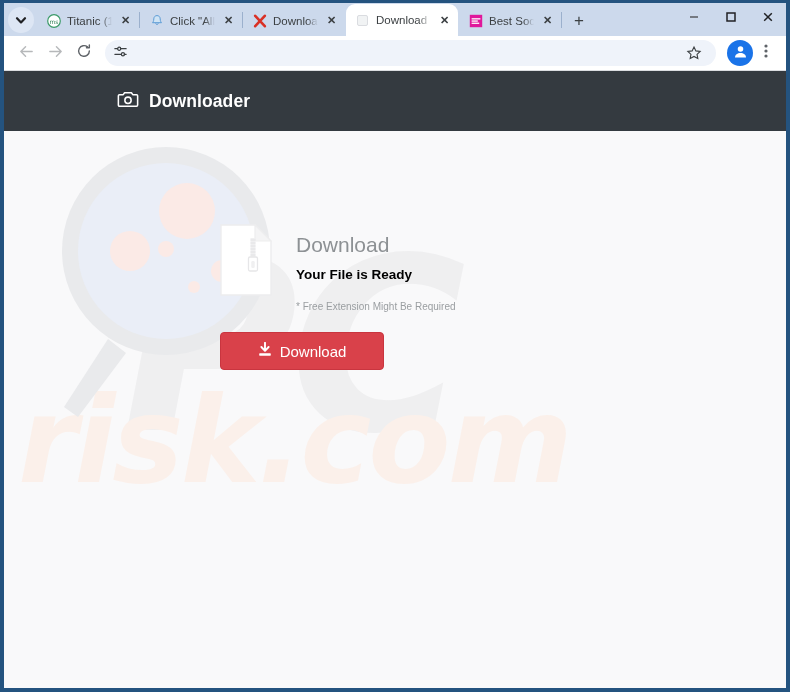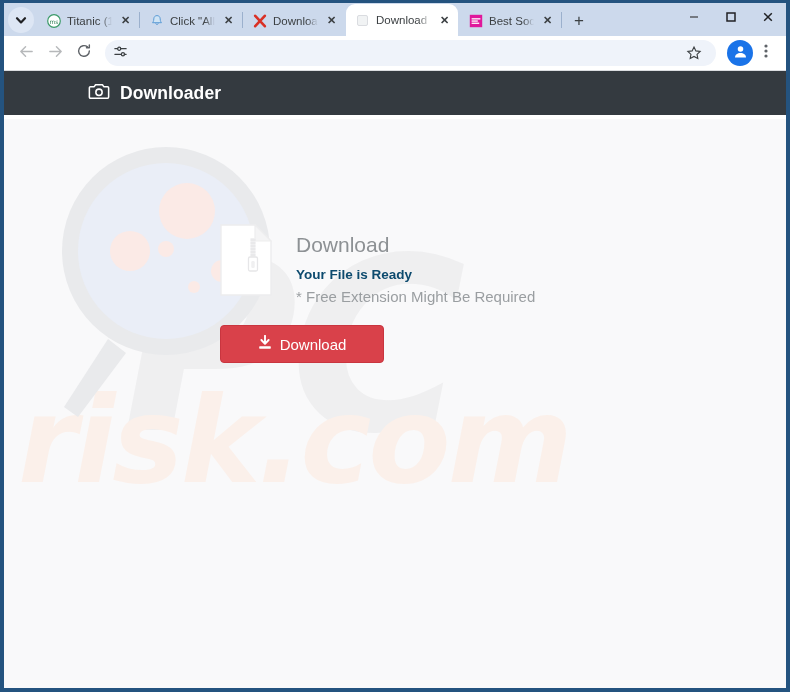--- a/index.html
+++ b/index.html
@@ -193,25 +193,25 @@
   
   #viewport {
     flex: 1 1 auto;
     background: #ffffff;
     position: relative;
     overflow: hidden;
   }
 
   
   #site-header {
-    height: 44px;
+    height: 60px;
     background: #343a40;
     display: flex;
     align-items: center;
-    padding-left: 84px;
+    padding-left: 113px;
     gap: 10px;
     position: relative;
     z-index: 5;
   }
   #site-header .brand {
     color: #ffffff;
     font-size: 17.5px;
     font-weight: bold;
     letter-spacing: .1px;
   }
@@ -278,28 +278,28 @@
   .card-text { padding-top: 8px; }
   .dl-heading {
     font-size: 21px;
     color: #8d9194;
     font-weight: normal;
     line-height: 1.2;
     font-family: "Liberation Sans", sans-serif;
   }
   .dl-ready {
     font-size: 13.5px;
-    color: #0c4a6e;
+    color: #000000;
     font-weight: bold;
     margin-top: 10px;
   }
   .dl-note {
-    font-size: 15px;
+    font-size: 10px;
     color: #9a9ea1;
-    margin-top: 6px;
+    margin-top: 19px;
   }
 
   .btn-row {
     display: flex;
     align-items: center;
     margin-top: 20px;
     gap: 32px;
   }
   .btn-download {
     background: #d9414a;

